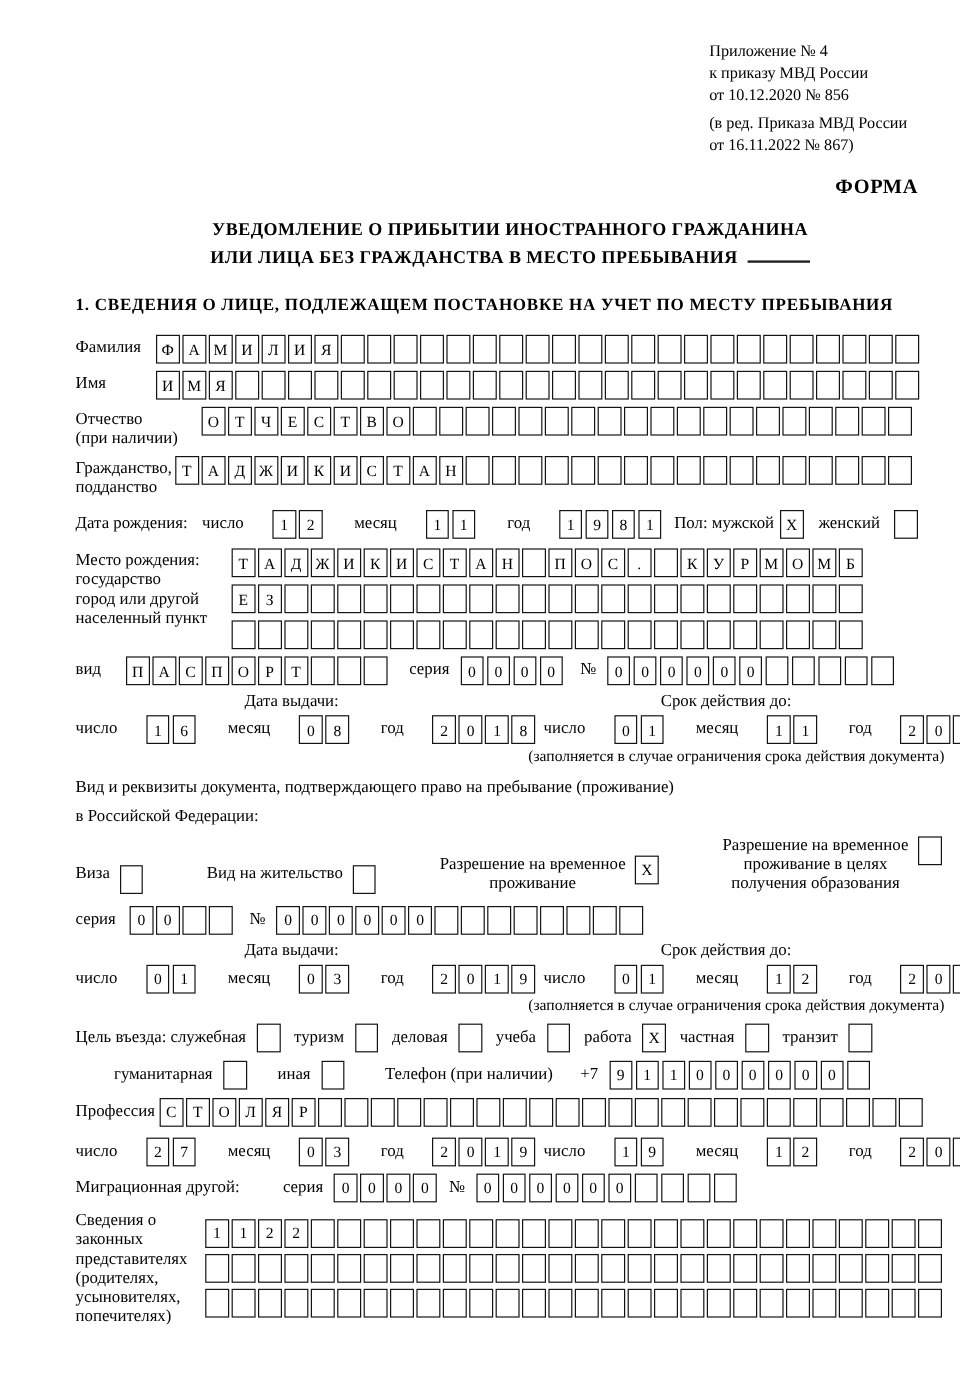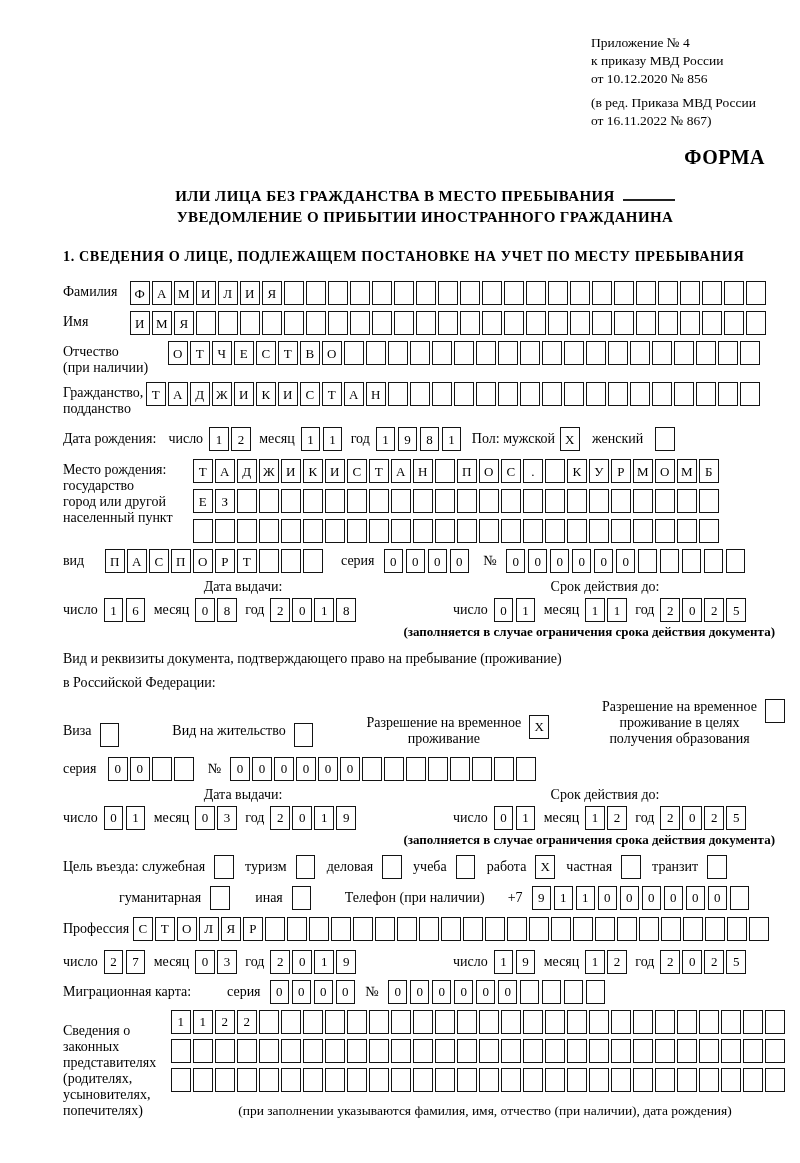--- a/index.html
+++ b/index.html
@@ -16,67 +16,67 @@
     display:inline-flex; flex:none; width:19.5px; height:24px;
     border:1.6px solid #141414; box-sizing:border-box;
     align-items:center; justify-content:center;
     font-size:13px; line-height:1; margin-right:2.5px; background:#fff;
   }
   .boxrow { display:inline-flex; flex-wrap:nowrap; vertical-align:middle; }
 
   .frow { display:flex; align-items:flex-start; margin-bottom:6px; }
   .frow .lbl { flex:none; padding-top:3px; }
 
-  .dgroup { display:flex; align-items:center; gap:6px; }
+  .dgroup { display:flex; align-items:center; gap:24px; }
   .dhead { display:flex; margin-top:2px; }
   .dhead .l { width:360px; text-align:center; }
   .dhead .r { flex:1; text-align:center; }
   .drow { display:flex; margin-top:3px; margin-bottom:2px; }
   .drow .l { width:390px; flex:none; }
-  .note { text-align:right; font-size:13px; margin:1px 12px 7px 0;font-weight:bold; }
+  .note { text-align:right; font-size:13px; margin:1px 0 7px 0; }
 
   .annex { margin-left:auto; width:196px; font-size:13.5px; line-height:1.35; }
   .annex .amend { margin-top:5px; }
-  .forma { text-align:right; font-weight:bold; font-size:20px; margin-top:16px; padding-right:22px; letter-spacing:0.5px; }
+  .forma { text-align:right; font-weight:bold; font-size:17px; margin-top:16px; padding-right:22px; letter-spacing:0.5px; }
 
   .title { text-align:center; font-weight:bold; font-size:15px; line-height:1.4; margin-top:16px; letter-spacing:0.4px; }
   .title-blank { display:inline-block; width:52px; border-bottom:2px solid #222; height:14px; margin-left:8px; }
 
   .sect { font-weight:bold; font-size:14.2px; margin:20px 0 16px 0; letter-spacing:0.6px; }
 
   .doc-head { text-align:center; font-weight:bold; margin:2px 0 6px 0; }
 
   .opt { display:flex; align-items:flex-start; gap:8px; }
   .opt .olbl { text-align:center; }
   .visa-row { display:flex; justify-content:space-between; align-items:flex-end; margin:4px 0 10px 0; }
 
   .purpose-row { display:flex; align-items:center; gap:9px; margin-bottom:7px; flex-wrap:nowrap; }
   .purpose-row .plbl { flex:none; }
 
-  .legal-row { display:flex; align-items:flex-end; }
+  .legal-row { display:flex; align-items:center; }
   .legal-rows { display:flex; flex-direction:column; gap:5px; }
   .legal-note { margin-left:112px; text-align:center; font-size:13.5px; margin-top:6px; width:620px; }
 </style>
 </head>
 <body>
 
 <div class="page">
 
   <div class="annex">
     <div class="pre">Приложение № 4
 к приказу МВД России
 от 10.12.2020 № 856</div>
     <div class="pre amend">(в ред. Приказа МВД России
 от 16.11.2022 № 867)</div>
   </div>
   <div class="forma">ФОРМА</div>
 
   <div class="title">
+    <div>УВЕДОМЛЕНИЕ О ПРИБЫТИИ ИНОСТРАННОГО ГРАЖДАНИНА</div>
     <div><span>ИЛИ ЛИЦА БЕЗ ГРАЖДАНСТВА В МЕСТО ПРЕБЫВАНИЯ</span><span class="title-blank"></span></div>
-    <div>УВЕДОМЛЕНИЕ О ПРИБЫТИИ ИНОСТРАННОГО ГРАЖДАНИНА</div>
   </div>
 
   <div class="sect">1. СВЕДЕНИЯ О ЛИЦЕ, ПОДЛЕЖАЩЕМ ПОСТАНОВКЕ НА УЧЕТ ПО МЕСТУ ПРЕБЫВАНИЯ</div>
 
   <div class="frow">
     <span class="lbl" style="width:67px">Фамилия</span>
     <span class="boxrow">
         <span class="box">Ф</span>
         <span class="box">А</span>
         <span class="box">М</span>
@@ -539,21 +539,21 @@
       </span>
     <span>частная</span>
     <span class="boxrow">
         <span class="box"></span>
       </span>
     <span>транзит</span>
     <span class="boxrow">
         <span class="box"></span>
       </span>
   </div>
-  <div class="purpose-row" style="margin-left:56px">
+  <div class="purpose-row" style="margin-left:32px">
     <span>гуманитарная</span>
     <span class="boxrow" style="margin-right:14px">
         <span class="box"></span>
       </span>
     <span>иная</span>
     <span class="boxrow" style="margin-right:22px">
         <span class="box"></span>
       </span>
     <span>Телефон (при наличии)</span>
     <span style="margin-left:14px">+7</span>
@@ -643,21 +643,21 @@
       <span class="boxrow">
           <span class="box">2</span>
           <span class="box">0</span>
           <span class="box">2</span>
           <span class="box">5</span>
         </span>
     </div>
   </div>
 
   <div class="frow" style="align-items:center; margin-top:6px">
-    <span class="lbl" style="padding-top:0">Миграционная карта:</span>
+    <span class="lbl" style="padding-top:0">Миграционная другой:</span>
     <span style="margin:0 9px 0 36px">серия</span>
     <span class="boxrow">
         <span class="box">0</span>
         <span class="box">0</span>
         <span class="box">0</span>
         <span class="box">0</span>
       </span>
     <span style="margin:0 9px 0 8px">№</span>
     <span class="boxrow">
         <span class="box">0</span>
@@ -764,17 +764,16 @@
           <span class="box"></span>
           <span class="box"></span>
           <span class="box"></span>
           <span class="box"></span>
           <span class="box"></span>
           <span class="box"></span>
           <span class="box"></span>
           <span class="box"></span>
           <span class="box"></span>
         </span>
-      <span class="legal-note" style="margin-left:4px">(при заполнении указываются фамилия, имя, отчество (при наличии), дата рождения)</span>
     </span>
   </div>
 
 </div>
 
 </body></html>

